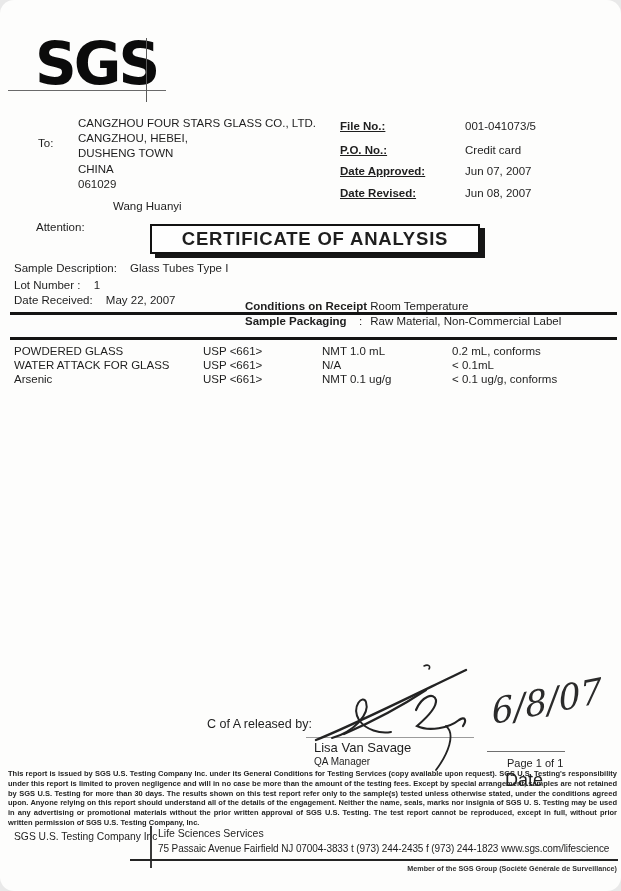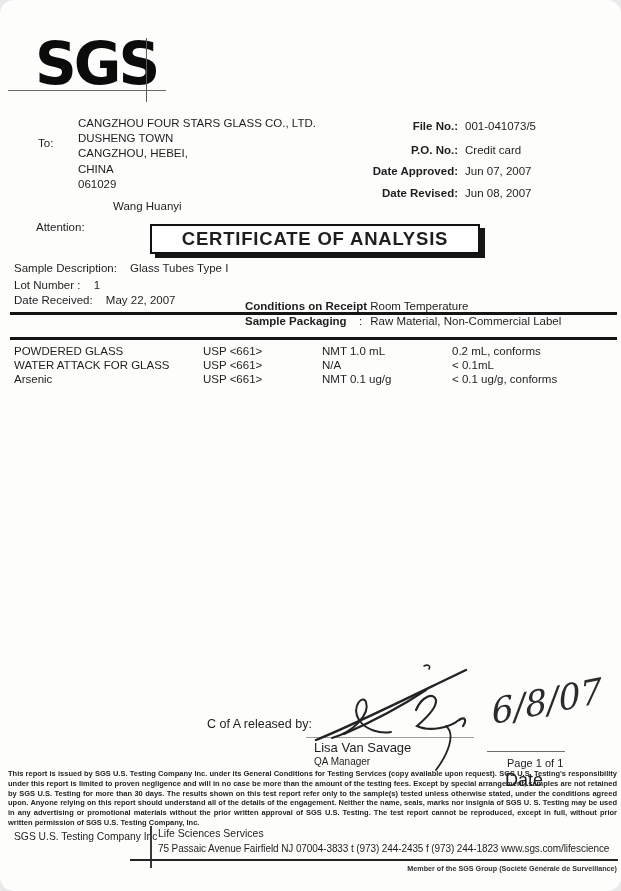--- a/index.html
+++ b/index.html
@@ -16,21 +16,21 @@
   .logo-vline{left:146px;top:38px;width:1px;height:64px;background:#5a5a5a;}
 
   
   .to-label{left:38px;top:116px;font-size:11.5px;}
   .addr{left:78px;top:116px;font-size:11.5px;line-height:15.2px;}
   .attn-label{left:36px;top:200px;font-size:11.5px;}
   .attn-name{left:113px;top:200px;font-size:11.5px;}
 
   
   .meta-row{left:340px;width:268px;display:flex;font-size:11.5px;}
-  .meta-row .lbl{flex:0 0 118px;text-align:right;font-weight:bold;}
+  .meta-row .lbl{flex:0 0 118px;text-align:left;font-weight:bold;text-decoration:underline;}
   .meta-row .val{margin-left:7px;white-space:nowrap;}
   .m0{top:120px}.m1{top:144px}.m2{top:165px}.m3{top:187px}
 
   
   .coa-box{left:150px;top:224px;width:326px;height:26px;border:2px solid #121212;
            background:#fefefe;box-shadow:5px 4px 0 0 #161616;
            display:flex;align-items:center;justify-content:center;}
   .coa-title{font-size:18.5px;font-weight:bold;letter-spacing:0.8px;white-space:nowrap;}
 
   
@@ -80,22 +80,22 @@
 
 <div class="page">
 
   <div class="abs logo-text">SGS</div>
   <div class="abs logo-underline"></div>
   <div class="abs logo-vline"></div>
 
   <div class="abs to-label b">To:</div>
   <div class="abs addr">
     <div>CANGZHOU FOUR STARS GLASS CO., LTD.</div>
+    <div>CANGZHOU, HEBEI,</div>
     <div>DUSHENG TOWN</div>
-    <div>CANGZHOU, HEBEI,</div>
     <div>CHINA</div>
     <div>061029</div>
   </div>
   <div class="abs attn-label b">Attention:</div>
   <div class="abs attn-name">Wang Huanyi</div>
 
   <div class="abs meta-row m0">
     <span class="lbl">File No.:</span>
     <span class="val">001-041073/5</span>
   </div>

